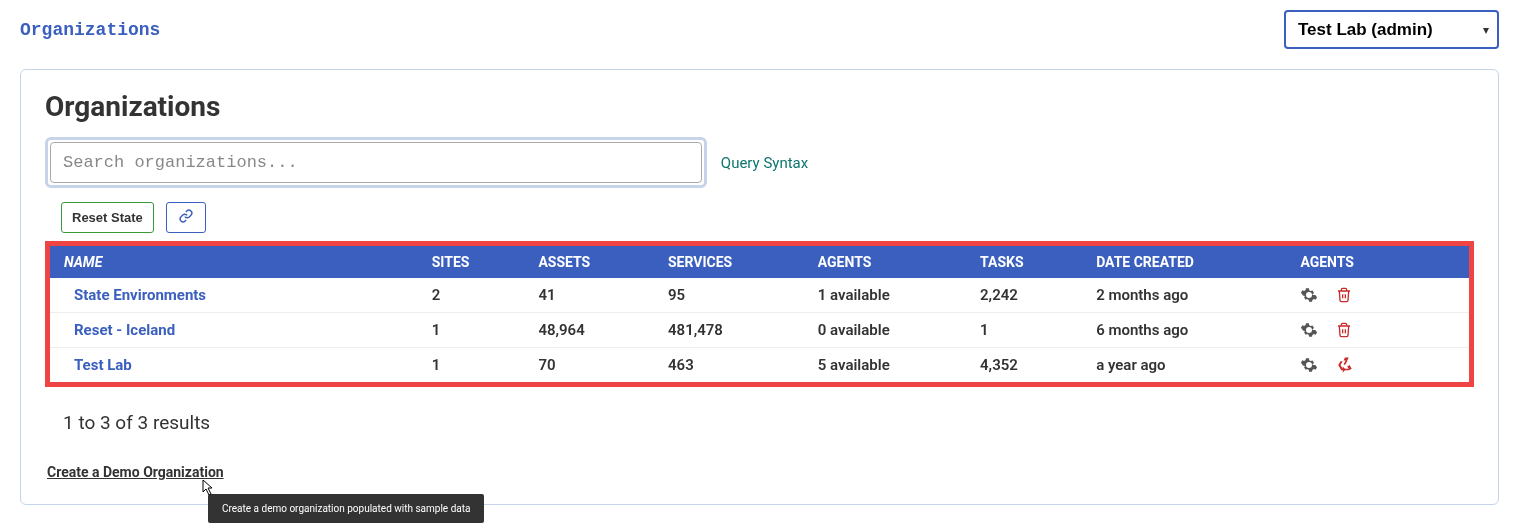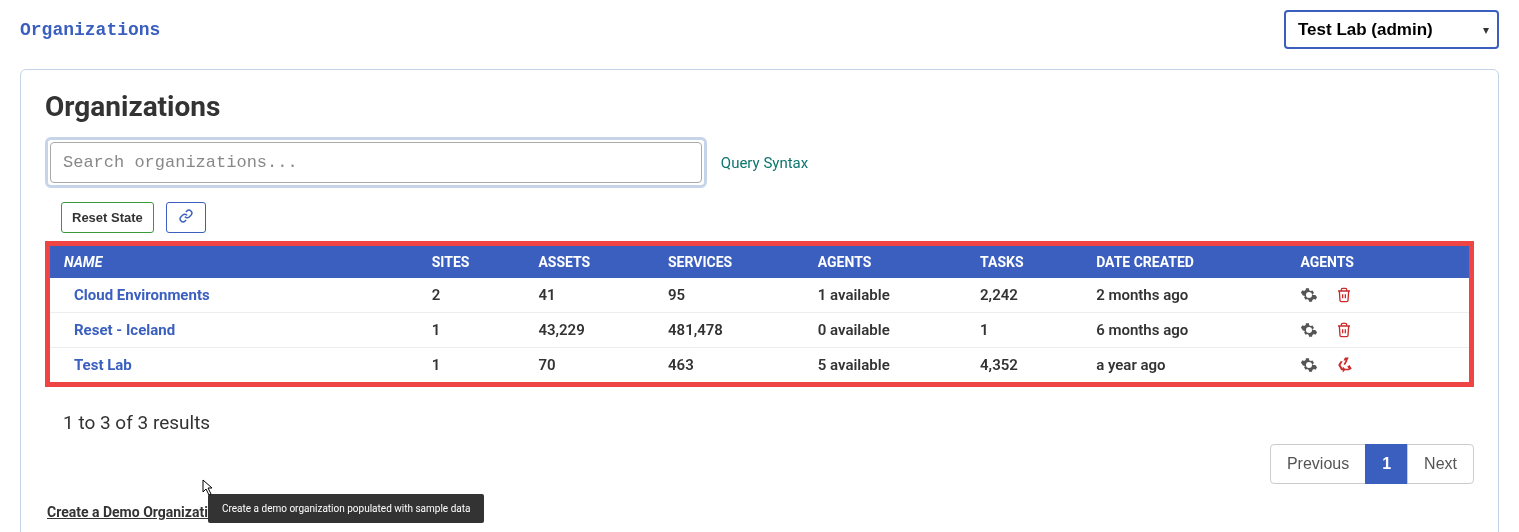--- a/index.html
+++ b/index.html
@@ -109,21 +109,21 @@
         <th>ASSETS</th>
         <th>SERVICES</th>
         <th>AGENTS</th>
         <th>TASKS</th>
         <th>DATE CREATED</th>
         <th style="width:13%">AGENTS</th>
       </tr>
     </thead>
     <tbody id="org-rows">
         <tr>
-          <td class="name"><a>Cloud Environments</a></td>
+          <td class="name"><a>State Environments</a></td>
           <td>2</td>
           <td>41</td>
           <td>95</td>
           <td>1 available</td>
           <td>2,242</td>
           <td>2 months ago</td>
           <td>
             <div class="actions-cell">
               <span class="icon-btn">
                 <svg width="18" height="18" viewBox="0 0 24 24" fill="#555">
@@ -136,21 +136,21 @@
                   <line x1="10" y1="11" x2="10" y2="17"></line>
                   <line x1="14" y1="11" x2="14" y2="17"></line>
                 </svg>
               </span>
             </div>
           </td>
         </tr>
         <tr>
           <td class="name"><a>Reset - Iceland</a></td>
           <td>1</td>
-          <td>43,229</td>
+          <td>48,964</td>
           <td>481,478</td>
           <td>0 available</td>
           <td>1</td>
           <td>6 months ago</td>
           <td>
             <div class="actions-cell">
               <span class="icon-btn">
                 <svg width="18" height="18" viewBox="0 0 24 24" fill="#555">
                   <path d="M12 8a4 4 0 1 0 0 8 4 4 0 0 0 0-8zm9 4a7 7 0 0 1-.1 1.2l2 1.6-2 3.4-2.4-.8a7 7 0 0 1-2 1.2l-.4 2.5h-4l-.4-2.5a7 7 0 0 1-2-1.2l-2.4.8-2-3.4 2-1.6A7 7 0 0 1 3 12a7 7 0 0 1 .1-1.2l-2-1.6 2-3.4 2.4.8a7 7 0 0 1 2-1.2L7.9 3h4l.4 2.5a7 7 0 0 1 2 1.2l2.4-.8 2 3.4-2 1.6c.1.4.1.8.1 1.2z"></path>
                 </svg>
@@ -186,25 +186,20 @@
                 </svg>
               </span>
             </div>
           </td>
         </tr>
       </tbody>
   </table>
 
   <div class="results-text">1 to 3 of 3 results</div>
 
-  <div class="pagination">
-    <button>Previous</button>
-    <button class="active">1</button>
-    <button>Next</button>
-  </div>
 
   <a class="demo-link">Create a Demo Organization</a>
 </div>
 
 <div class="tooltip">Create a demo organization populated with sample data</div>
 
 <div class="cursor">
   <svg width="20" height="22" viewBox="0 0 20 22">
       <path d="M6 2 L6 14 L9 11 L12 17 L14 16 L11 10 L15 10 Z" fill="#fff" stroke="#000" stroke-width="1"></path>
     </svg>

